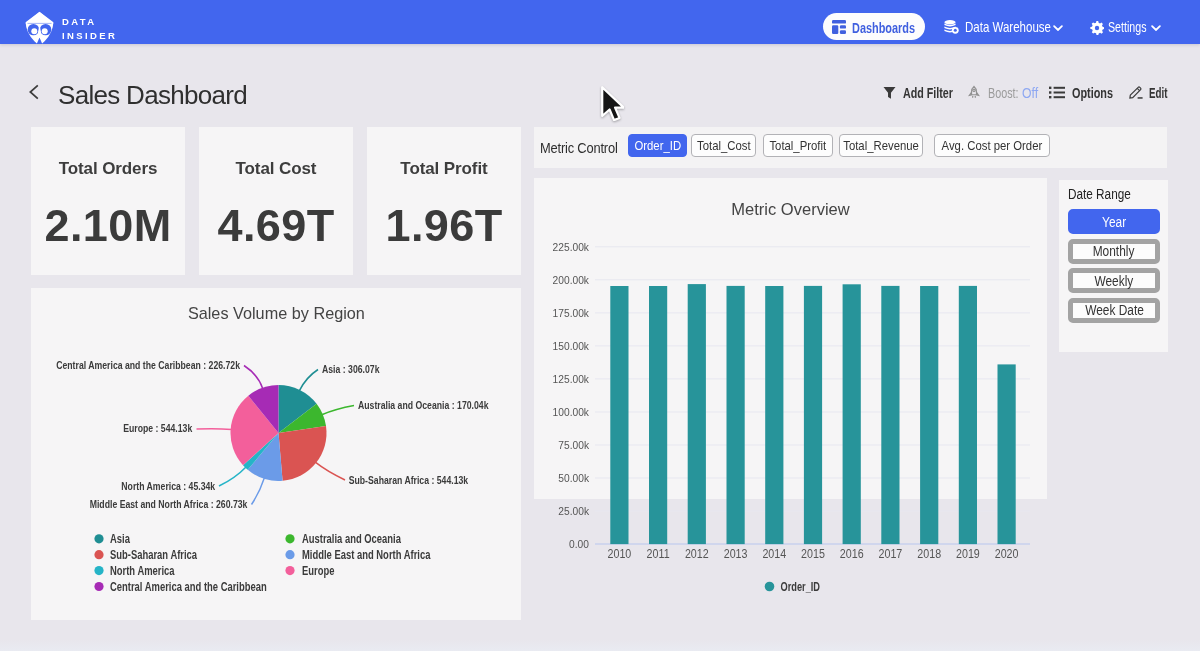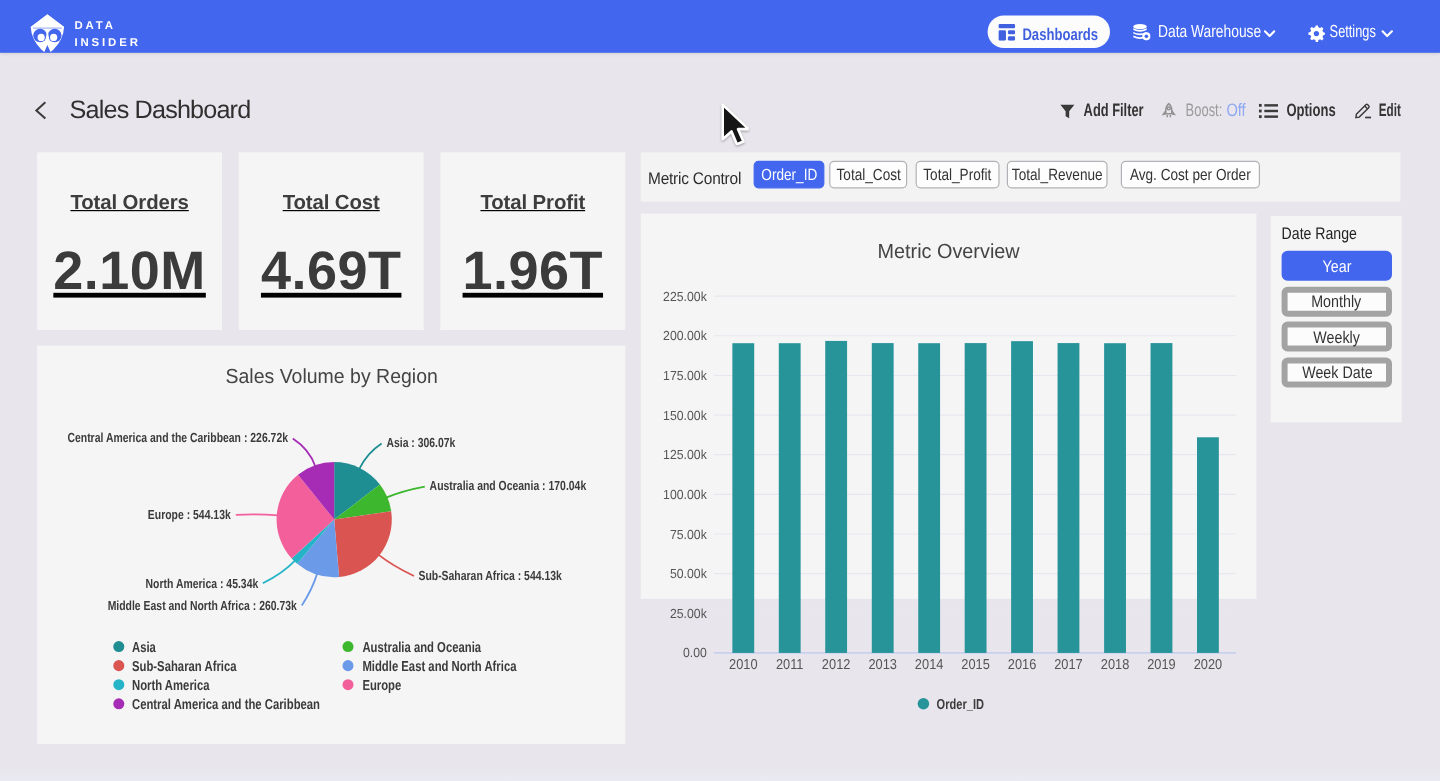--- a/index.html
+++ b/index.html
@@ -1,25 +1,25 @@
 <!DOCTYPE html>
 <html><head><meta charset="utf-8"><style>
 *{margin:0;padding:0;box-sizing:border-box;}
 html,body{width:1200px;height:651px;overflow:hidden;font-family:"Liberation Sans",sans-serif;background:#e8e6ec;}
 .abs{position:absolute;}
 svg{display:block;}
 #nav{position:absolute;left:0;top:0;width:1200px;height:44px;background:#4266ee;box-shadow:0 1px 3px rgba(60,60,90,0.18);}
 .logo-t{position:absolute;left:62px;color:#fff;font-weight:bold;font-size:9.5px;letter-spacing:2.4px;}
 #dashpill{position:absolute;left:823px;top:13px;width:102px;height:27px;background:#fcfcfd;border-radius:13.5px;}
 .atext{position:absolute;white-space:nowrap;transform-origin:0 0;}
-.card{position:absolute;background:#f6f5f6;text-decoration:underline;}
+.card{position:absolute;background:#f6f5f6;}
 .kpi{width:154px;height:148px;top:127px;text-align:center;}
 .kpi .t1{margin-top:32.5px;font-size:17px;line-height:17px;color:#3d3d3d;font-weight:bold;letter-spacing:-0.1px;}
 .kpi .t2{margin-top:26px;font-size:45px;line-height:45px;font-weight:bold;color:#3b3b3b;letter-spacing:0.4px;}
-#hdr-title{position:absolute;left:58px;top:80px;font-size:21px;color:#2f2f2f;letter-spacing:-0.7px;}
+#hdr-title{position:absolute;left:58px;top:80px;font-size:26px;color:#2f2f2f;letter-spacing:-0.7px;}
 
 #strip{position:absolute;left:534px;top:127px;width:633px;height:41px;background:#f4f3f4;}
 #strip .lbl{position:absolute;left:5.5px;top:13px;font-size:14px;color:#2e2e2e;letter-spacing:-0.2px;transform:scaleX(0.92);transform-origin:left;}
 .mbtn{position:absolute;top:6.5px;height:23.5px;background:#fdfdfd;border:1px solid #b2b2b6;border-radius:4px;display:flex;align-items:center;justify-content:center;color:#333;font-size:13.5px;}
 .mbtn span{display:inline-block;transform:scaleX(0.84);white-space:nowrap;}
 .mbtn.sel{background:#4266ee;border-color:#4266ee;color:#fff;}
 #datecard .lbl{position:absolute;left:9px;top:6px;font-size:14px;color:#222;transform:scaleX(0.84);transform-origin:left;}
 .dbtn{position:absolute;left:9px;width:92px;height:25px;background:#fcfcfc;border:5px solid #a3a3a3;border-radius:5px;display:flex;align-items:center;justify-content:center;font-size:14px;color:#333;}
 .dbtn span{display:inline-block;transform:scaleX(0.85);white-space:nowrap;}
 .dbtn.sel{background:#4266ee;border-color:#4266ee;color:#fff;}

